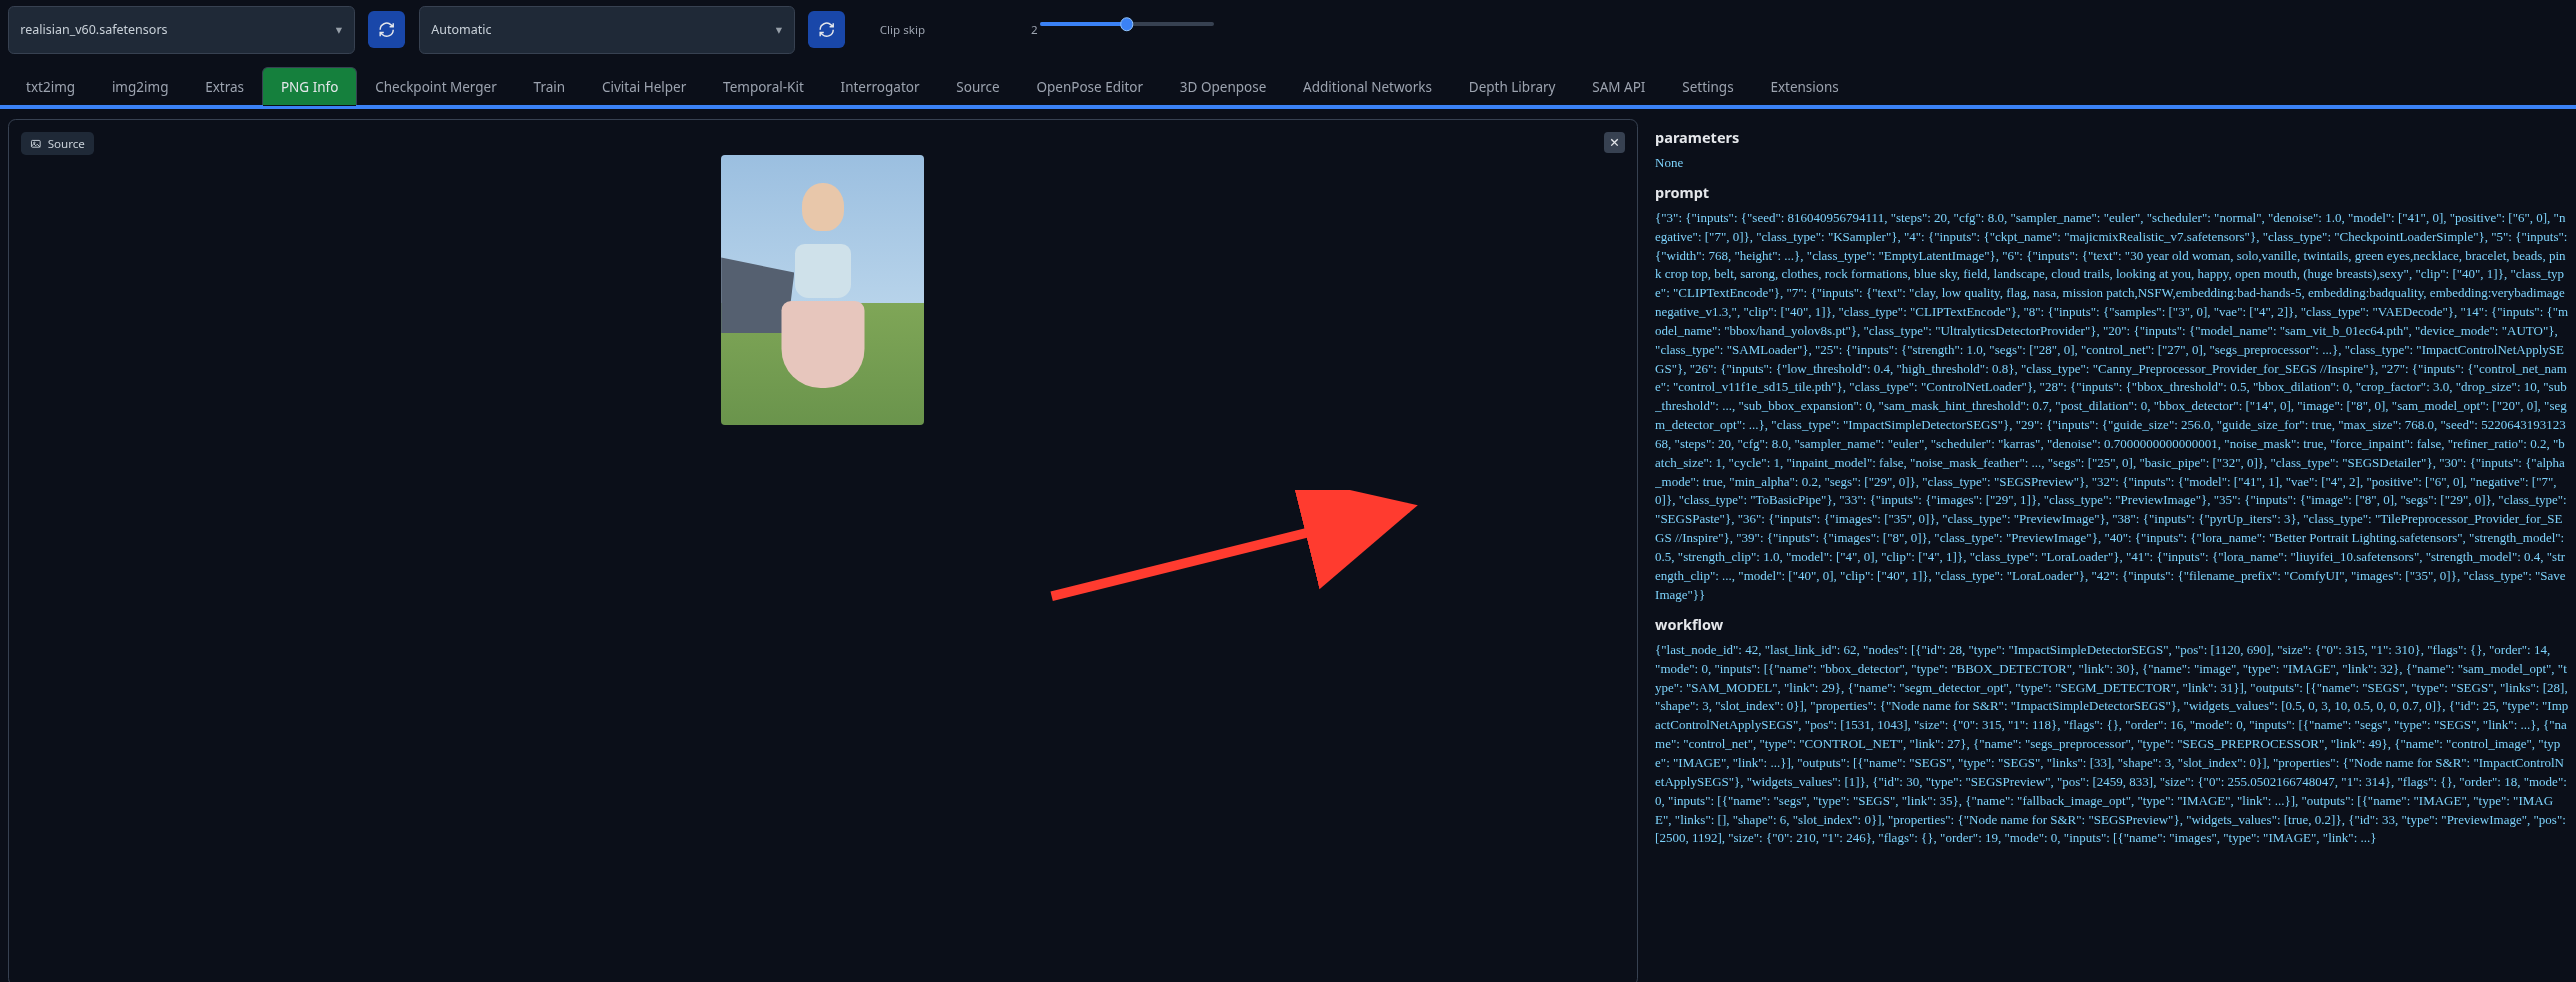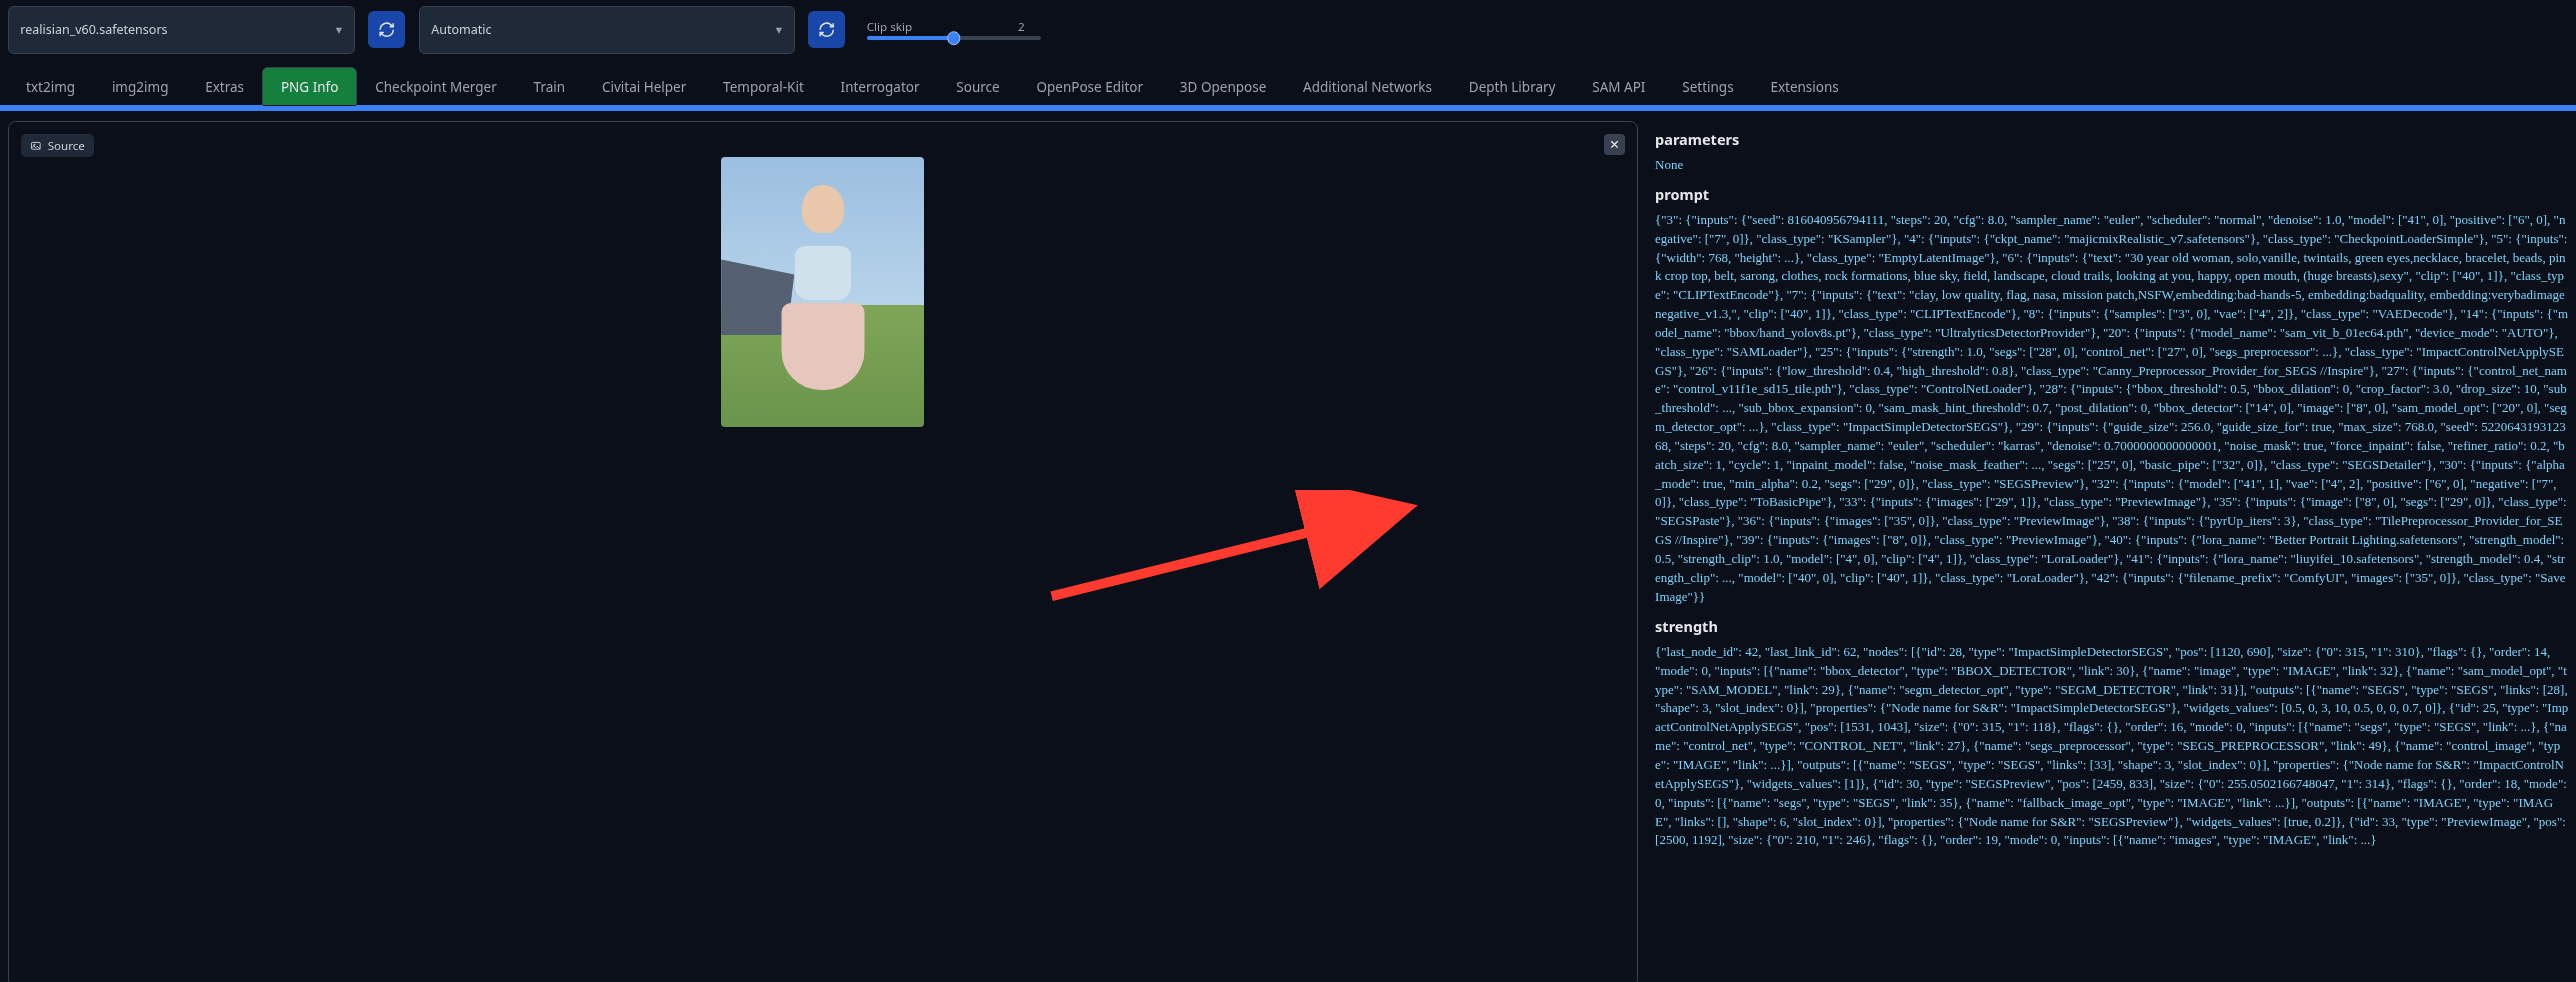--- a/index.html
+++ b/index.html
@@ -4,28 +4,28 @@
 <style>
 * { margin:0; padding:0; box-sizing:border-box; }
 body { background:#0b0f19; color:#c9d1d9; font-family:ui-sans-serif,system-ui,-apple-system,"Segoe UI",Roboto,sans-serif; font-size:12.5px; width:2576px; height:982px; overflow:hidden; position:relative; }
 
 
 .topbar { display:flex; align-items:center; gap:13.5px; padding:5.8px 7.7px; }
 .dd { background:#1f2937; border:1px solid #374151; border-radius:5.8px; height:48px; min-width:347px; display:flex; align-items:center; padding:0 11.6px; color:#c9d1d9; position:relative; cursor:pointer; }
 .dd .chev { margin-left:auto; opacity:.7; }
 .iconbtn { width:37px; height:37px; background:#1947a9; border-radius:5.8px; display:flex; align-items:center; justify-content:center; cursor:pointer; }
 .iconbtn svg { stroke:#e5e7eb; }
-.clipwrap { display:flex; flex-direction:column; gap:1.9px; margin-left:8px; }
+.clipwrap { display:flex; flex-direction:row; gap:1.9px; margin-left:21px; }
 .cliplabel { font-size:11.6px; color:#9ca3af; display:flex; gap:106px; }
 .slider { width:174px; height:3.9px; background:#374151; border-radius:1.9px; position:relative; }
 .slider .fill { position:absolute; left:0; top:0; height:100%; width:50%; background:#3b82f6; border-radius:1.9px; }
 .slider .thumb { position:absolute; left:50%; top:50%; width:13.5px; height:13.5px; border-radius:50%; background:#3b82f6; border:1.9px solid #93c5fd; transform:translate(-50%,-50%); }
 
 
-.tabs { display:flex; gap:0; padding:0 7.7px; border-bottom:6px solid #3b82f6; margin-top:7.7px; }
+.tabs { display:flex; gap:0; padding:0 7.7px; border-bottom:4px solid #3b82f6; margin-top:7.7px; }
 .tab { padding:9.6px 17.4px; color:#9ca3af; cursor:pointer; font-size:13.5px; border:1px solid transparent; border-bottom:none; border-radius:5.8px 5.8px 0 0; }
 .tab.active { color:#e5e7eb; border-color:#374151; background:#15803d; position:relative; }
 .tab.active::after { content:""; position:absolute; left:0; right:0; bottom:-1px; height:1px; background:#0b0f19; }
 
 
 .main { display:flex; gap:17.4px; padding:9.6px 7.7px; height:calc(100% - 96px); }
 .leftpanel { width:1630px; border:1px solid #374151; border-radius:7.7px; padding:12px; position:relative; display:flex; flex-direction:column;justify-content:flex-end; }
 .srclabel { display:inline-flex; align-items:center; gap:5.8px; background:#1f2937; color:#c9d1d9; padding:3.9px 9.6px; border-radius:4.8px; font-size:11.6px; width:max-content; }
 .closebtn { position:absolute; top:11.6px; right:11.6px; width:21px; height:21px; background:#374151; border-radius:3.9px; display:flex; align-items:center; justify-content:center; cursor:pointer; color:#e5e7eb; font-size:12.5px; }
 .imgbox { flex:1; display:flex; align-items:flex-start; justify-content:center; padding-top:0; }
@@ -128,21 +128,21 @@
     </div>
   </div>
 
   <div class="rightpanel">
     <h4>parameters</h4>
     <div class="blk small">None</div>
 
     <h4>prompt</h4>
     <div class="blk small">{"3": {"inputs": {"seed": 816040956794111, "steps": 20, "cfg": 8.0, "sampler_name": "euler", "scheduler": "normal", "denoise": 1.0, "model": ["41", 0], "positive": ["6", 0], "negative": ["7", 0]}, "class_type": "KSampler"}, "4": {"inputs": {"ckpt_name": "majicmixRealistic_v7.safetensors"}, "class_type": "CheckpointLoaderSimple"}, "5": {"inputs": {"width": 768, "height": ...}, "class_type": "EmptyLatentImage"}, "6": {"inputs": {"text": "30 year old woman, solo,vanille, twintails, green eyes,necklace, bracelet, beads, pink crop top, belt, sarong, clothes, rock formations, blue sky, field, landscape, cloud trails, looking at you, happy, open mouth, (huge breasts),sexy", "clip": ["40", 1]}, "class_type": "CLIPTextEncode"}, "7": {"inputs": {"text": "clay, low quality, flag, nasa, mission patch,NSFW,embedding:bad-hands-5, embedding:badquality, embedding:verybadimagenegative_v1.3,", "clip": ["40", 1]}, "class_type": "CLIPTextEncode"}, "8": {"inputs": {"samples": ["3", 0], "vae": ["4", 2]}, "class_type": "VAEDecode"}, "14": {"inputs": {"model_name": "bbox/hand_yolov8s.pt"}, "class_type": "UltralyticsDetectorProvider"}, "20": {"inputs": {"model_name": "sam_vit_b_01ec64.pth", "device_mode": "AUTO"}, "class_type": "SAMLoader"}, "25": {"inputs": {"strength": 1.0, "segs": ["28", 0], "control_net": ["27", 0], "segs_preprocessor": ...}, "class_type": "ImpactControlNetApplySEGS"}, "26": {"inputs": {"low_threshold": 0.4, "high_threshold": 0.8}, "class_type": "Canny_Preprocessor_Provider_for_SEGS //Inspire"}, "27": {"inputs": {"control_net_name": "control_v11f1e_sd15_tile.pth"}, "class_type": "ControlNetLoader"}, "28": {"inputs": {"bbox_threshold": 0.5, "bbox_dilation": 0, "crop_factor": 3.0, "drop_size": 10, "sub_threshold": ..., "sub_bbox_expansion": 0, "sam_mask_hint_threshold": 0.7, "post_dilation": 0, "bbox_detector": ["14", 0], "image": ["8", 0], "sam_model_opt": ["20", 0], "segm_detector_opt": ...}, "class_type": "ImpactSimpleDetectorSEGS"}, "29": {"inputs": {"guide_size": 256.0, "guide_size_for": true, "max_size": 768.0, "seed": 522064319312368, "steps": 20, "cfg": 8.0, "sampler_name": "euler", "scheduler": "karras", "denoise": 0.7000000000000001, "noise_mask": true, "force_inpaint": false, "refiner_ratio": 0.2, "batch_size": 1, "cycle": 1, "inpaint_model": false, "noise_mask_feather": ..., "segs": ["25", 0], "basic_pipe": ["32", 0]}, "class_type": "SEGSDetailer"}, "30": {"inputs": {"alpha_mode": true, "min_alpha": 0.2, "segs": ["29", 0]}, "class_type": "SEGSPreview"}, "32": {"inputs": {"model": ["41", 1], "vae": ["4", 2], "positive": ["6", 0], "negative": ["7", 0]}, "class_type": "ToBasicPipe"}, "33": {"inputs": {"images": ["29", 1]}, "class_type": "PreviewImage"}, "35": {"inputs": {"image": ["8", 0], "segs": ["29", 0]}, "class_type": "SEGSPaste"}, "36": {"inputs": {"images": ["35", 0]}, "class_type": "PreviewImage"}, "38": {"inputs": {"pyrUp_iters": 3}, "class_type": "TilePreprocessor_Provider_for_SEGS //Inspire"}, "39": {"inputs": {"images": ["8", 0]}, "class_type": "PreviewImage"}, "40": {"inputs": {"lora_name": "Better Portrait Lighting.safetensors", "strength_model": 0.5, "strength_clip": 1.0, "model": ["4", 0], "clip": ["4", 1]}, "class_type": "LoraLoader"}, "41": {"inputs": {"lora_name": "liuyifei_10.safetensors", "strength_model": 0.4, "strength_clip": ..., "model": ["40", 0], "clip": ["40", 1]}, "class_type": "LoraLoader"}, "42": {"inputs": {"filename_prefix": "ComfyUI", "images": ["35", 0]}, "class_type": "SaveImage"}}</div>
 
-    <h4>strength</h4>
+    <h4>workflow</h4>
     <div class="blk small">{"last_node_id": 42, "last_link_id": 62, "nodes": [{"id": 28, "type": "ImpactSimpleDetectorSEGS", "pos": [1120, 690], "size": {"0": 315, "1": 310}, "flags": {}, "order": 14, "mode": 0, "inputs": [{"name": "bbox_detector", "type": "BBOX_DETECTOR", "link": 30}, {"name": "image", "type": "IMAGE", "link": 32}, {"name": "sam_model_opt", "type": "SAM_MODEL", "link": 29}, {"name": "segm_detector_opt", "type": "SEGM_DETECTOR", "link": 31}], "outputs": [{"name": "SEGS", "type": "SEGS", "links": [28], "shape": 3, "slot_index": 0}], "properties": {"Node name for S&amp;R": "ImpactSimpleDetectorSEGS"}, "widgets_values": [0.5, 0, 3, 10, 0.5, 0, 0, 0.7, 0]}, {"id": 25, "type": "ImpactControlNetApplySEGS", "pos": [1531, 1043], "size": {"0": 315, "1": 118}, "flags": {}, "order": 16, "mode": 0, "inputs": [{"name": "segs", "type": "SEGS", "link": ...}, {"name": "control_net", "type": "CONTROL_NET", "link": 27}, {"name": "segs_preprocessor", "type": "SEGS_PREPROCESSOR", "link": 49}, {"name": "control_image", "type": "IMAGE", "link": ...}], "outputs": [{"name": "SEGS", "type": "SEGS", "links": [33], "shape": 3, "slot_index": 0}], "properties": {"Node name for S&amp;R": "ImpactControlNetApplySEGS"}, "widgets_values": [1]}, {"id": 30, "type": "SEGSPreview", "pos": [2459, 833], "size": {"0": 255.0502166748047, "1": 314}, "flags": {}, "order": 18, "mode": 0, "inputs": [{"name": "segs", "type": "SEGS", "link": 35}, {"name": "fallback_image_opt", "type": "IMAGE", "link": ...}], "outputs": [{"name": "IMAGE", "type": "IMAGE", "links": [], "shape": 6, "slot_index": 0}], "properties": {"Node name for S&amp;R": "SEGSPreview"}, "widgets_values": [true, 0.2]}, {"id": 33, "type": "PreviewImage", "pos": [2500, 1192], "size": {"0": 210, "1": 246}, "flags": {}, "order": 19, "mode": 0, "inputs": [{"name": "images", "type": "IMAGE", "link": ...}</div>
   </div>
 </div>
 
 <svg class="arrow" width="405" height="116" viewBox="0 0 420 120">
   <defs>
       <marker id="ah" markerWidth="14" markerHeight="14" refX="11" refY="6" orient="auto">
         <path d="M0,0 L12,6 L0,12 z" fill="#ff3b2f"></path>
       </marker>
     </defs>

